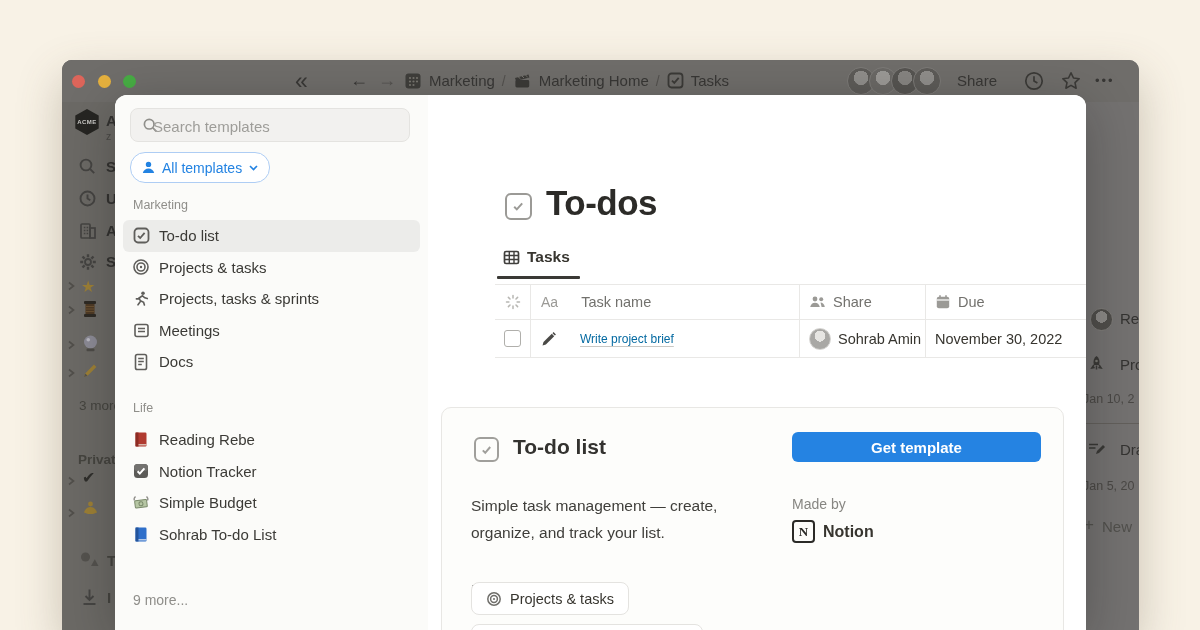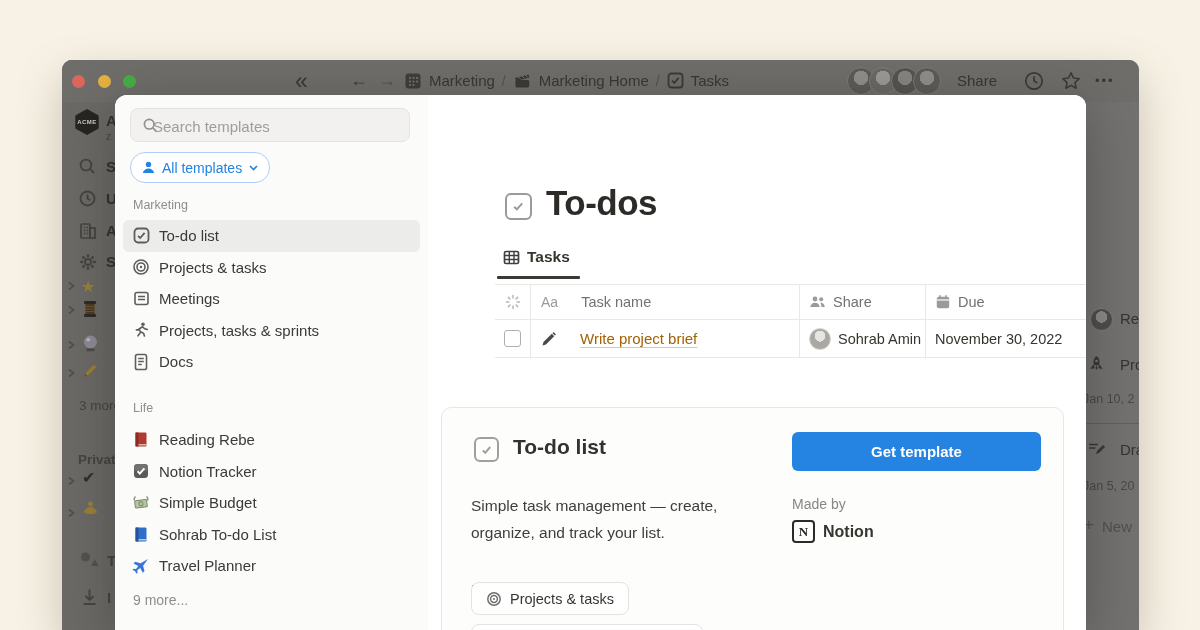--- a/index.html
+++ b/index.html
@@ -63,34 +63,34 @@
   .trow.hd{border-top:1px solid #e9e8e6;height:34px;}
   .trow.bd{height:37px;}
   .tcell{display:flex;align-items:center;border-right:1px solid #e9e8e6;box-sizing:border-box;
          overflow:hidden;white-space:nowrap;}
   .c1{width:36px;justify-content:center;}
   .c2{width:269px;padding-left:10px;gap:23px;text-align:center;}
   .c3{width:126px;padding-left:9px;gap:7px;}
   .c4{width:160px;padding-left:9px;border-right:none;}
   .hd .tcell{color:#72716d;font-size:14.5px;}
   .aa{color:#9b9a96;font-size:14px;}
-  .task-link{font-size:15px;font-weight:500;color:#a16207;text-decoration:underline;
+  .task-link{font-size:12px;font-weight:500;color:#0369a1;text-decoration:underline;
              text-decoration-color:#c9c8c4;text-underline-offset:3px;}
   .cellval{font-size:14.5px;color:#37352f;}
   .rowchk{width:15px;height:15px;border:1.5px solid #b0afab;border-radius:3px;background:#fff;}
   .mini-avatar{width:20px;height:20px;border-radius:50%;flex:0 0 20px;
         background:radial-gradient(circle at 50% 36%,#e6e5e2 0 33%,#a9a8a5 34% 100%);
         border:1px solid #d4d3d0;}
 
   .tcard{position:absolute;left:13px;top:312px;width:621px;height:320px;background:#fdfdfb;
          border:1px solid #e8e7e4;border-radius:10px;}
   .card-cbx{position:absolute;left:32px;top:29px;width:21px;height:21px;border:2.5px solid #a09f9b;
             border-radius:6px;display:flex;align-items:center;justify-content:center;}
   .card-title{position:absolute;left:71px;top:27px;font-size:21px;font-weight:700;color:#33322f;}
-  .cta{position:absolute;left:350px;top:24px;width:249px;height:39px;background:#2583e2;border:none;
+  .cta{position:absolute;left:350px;top:24px;width:249px;height:30px;background:#2583e2;border:none;
        border-radius:6px;color:#fff;font-size:15px;font-weight:600;font-family:"Liberation Sans",sans-serif;}
   .card-desc{position:absolute;left:29px;top:84px;width:255px;font-size:15.5px;color:#3f3e3a;line-height:27px;}
   .madeby{position:absolute;left:350px;top:88px;font-size:14px;color:#878682;}
   .author{position:absolute;left:350px;top:112px;display:flex;align-items:center;gap:8px;}
   .nlogo{width:19px;height:19px;border:2px solid #2b2a27;border-radius:4px;display:flex;align-items:center;
          justify-content:center;font-family:"Liberation Serif",serif;font-weight:bold;font-size:13px;color:#2b2a27;}
   .author span.aname{font-size:16px;font-weight:600;color:#37352f;}
   .rel-label{position:absolute;left:29px;top:152px;font-size:13.5px;color:#878682;margin-top:22px;}
   .rel-pill{position:absolute;height:33px;border:1px solid #e4e3e0;border-radius:8px;background:#fff;
             display:flex;align-items:center;gap:8px;padding:0 14px;box-sizing:border-box;}
@@ -365,35 +365,35 @@
             <svg width="18" height="18" viewBox="0 0 18 18">
                 <circle cx="9" cy="9" r="7" fill="none" stroke="#5f5e5b" stroke-width="1.6"></circle>
                 <circle cx="9" cy="9" r="4" fill="none" stroke="#5f5e5b" stroke-width="1.6"></circle>
                 <circle cx="9" cy="9" r="1.2" fill="#5f5e5b"></circle>
               </svg>
           </span>
           <span class="lbl">Projects &amp; tasks</span>
         </div>
         <div class="t-item">
           <span class="t-icon">
+            <svg width="18" height="18" viewBox="0 0 18 18">
+                <circle cx="11" cy="3.2" r="1.8" fill="#5f5e5b"></circle>
+                <path d="M10.5 5.8L7 8l1.6 3.2L6 14.8M10.5 5.8l2.3 2 2.5.8M7.6 8.6l-3.2.3M9 11l2.6 1.2.8 2.8" fill="none" stroke="#5f5e5b" stroke-width="1.6" stroke-linecap="round"></path>
+              </svg>
+          </span>
+          <span class="lbl">Projects, tasks &amp; sprints</span>
+        </div>
+        <div class="t-item">
+          <span class="t-icon">
             <svg width="17" height="17" viewBox="0 0 17 17">
                 <rect x="2" y="2.5" width="13" height="12" rx="2" fill="none" stroke="#5f5e5b" stroke-width="1.6"></rect>
                 <path d="M5 6.5h7M5 9.5h7" stroke="#5f5e5b" stroke-width="1.4"></path>
               </svg>
           </span>
           <span class="lbl">Meetings</span>
-        </div>
-        <div class="t-item">
-          <span class="t-icon">
-            <svg width="18" height="18" viewBox="0 0 18 18">
-                <circle cx="11" cy="3.2" r="1.8" fill="#5f5e5b"></circle>
-                <path d="M10.5 5.8L7 8l1.6 3.2L6 14.8M10.5 5.8l2.3 2 2.5.8M7.6 8.6l-3.2.3M9 11l2.6 1.2.8 2.8" fill="none" stroke="#5f5e5b" stroke-width="1.6" stroke-linecap="round"></path>
-              </svg>
-          </span>
-          <span class="lbl">Projects, tasks &amp; sprints</span>
         </div>
         <div class="t-item">
           <span class="t-icon">
             <svg width="16" height="18" viewBox="0 0 16 18">
                 <rect x="2.5" y="1.5" width="11" height="15" rx="1.8" fill="none" stroke="#5f5e5b" stroke-width="1.6"></rect>
                 <path d="M5.2 5.5h5.6M5.2 8.5h5.6M5.2 11.5h3.6" stroke="#5f5e5b" stroke-width="1.3"></path>
               </svg>
           </span>
           <span class="lbl">Docs</span>
         </div>
@@ -436,29 +436,20 @@
         </div>
         <div class="t-item">
           <span class="t-icon">
             <svg width="16" height="17" viewBox="0 0 16 17">
                 <rect x="2.5" y="1.5" width="11" height="14" rx="1.2" fill="#2f6fca"></rect>
                 <rect x="2.5" y="1.5" width="3" height="14" fill="#24549b"></rect>
                 <path d="M5.5 13.8h8" stroke="#d7e0ee" stroke-width="1.2"></path>
               </svg>
           </span>
           <span class="lbl">Sohrab To-do List</span>
-        </div>
-        <div class="t-item">
-          <span class="t-icon">
-            <svg width="18" height="18" viewBox="0 0 18 18">
-                <path d="M16 2.5L9.8 8.7l1.5 5.6-1.8 1.8-2.4-5-3.3 3.3.3 2.1-1.4 1.4-1.2-2.8L-1.3 14" fill="none"></path>
-                <path d="M16 2L8.6 6.2 3.2 4.8 1.5 6.5l4.8 2.6-2.3 2.9-2.4-.3-1.1 1.1 2.6 1.4 1.4 2.6 1.1-1.1-.3-2.4 2.9-2.3 2.6 4.8 1.7-1.7-1.4-5.4z" fill="#3b76d6"></path>
-              </svg>
-          </span>
-          <span class="lbl">Travel Planner</span>
         </div>
       </div>
 
       <div class="abs" style="left:18px;top:497px;font-size:14px;color:#8f8e8a;">9 more...</div>
     </div>
 
     <div class="mmain">
       <div class="page-cbx">
         <svg width="15" height="15" viewBox="0 0 15 15">
             <path d="M3.2 7.8l2.6 2.6 5.4-6" fill="none" stroke="#9b9a96" stroke-width="2"></path>

